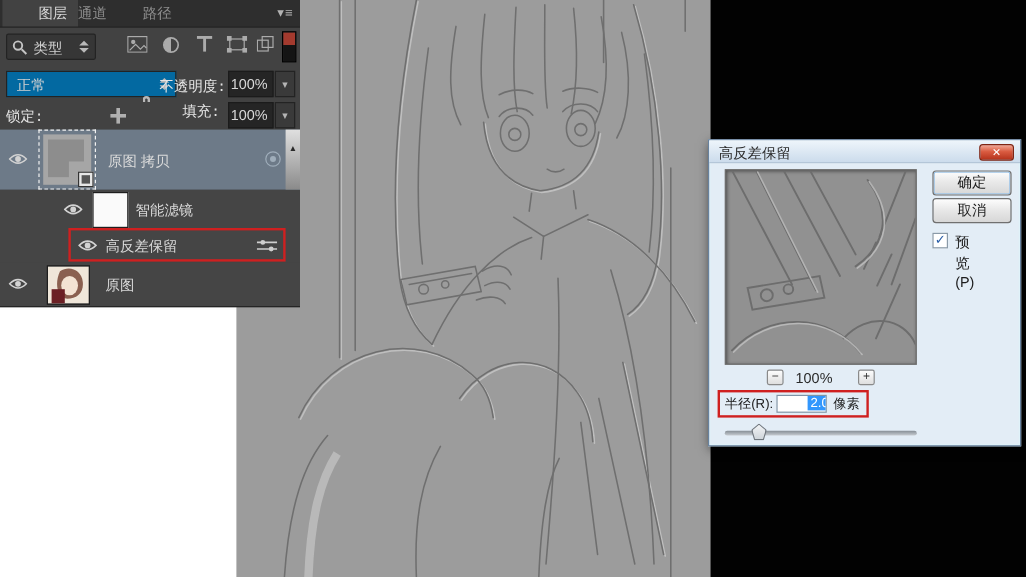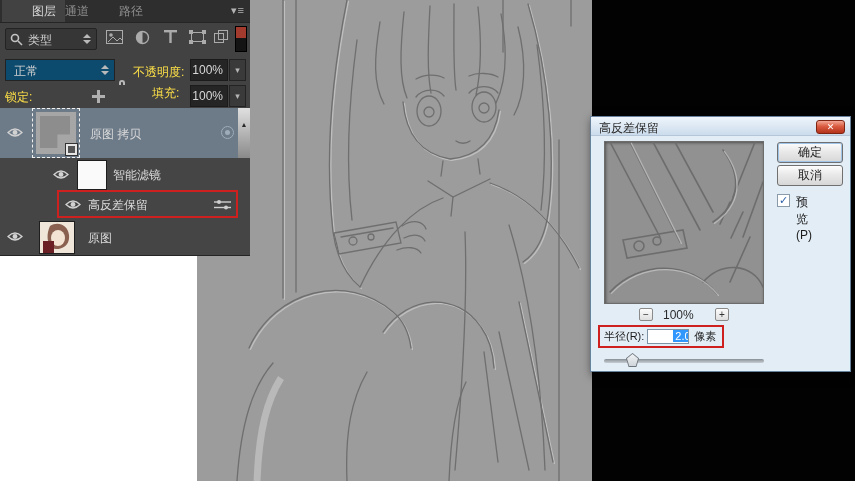--- a/index.html
+++ b/index.html
@@ -9,35 +9,35 @@
   #canvas{position:absolute;left:197px;top:0;width:395px;height:481px;background:#9c9c9c;}
   #blackarea{position:absolute;left:592px;top:0;width:263px;height:481px;background:#020202;}
   
   #layers-panel{position:absolute;left:0;top:0;width:250px;height:256px;background:#424242;
                 border-bottom:3px solid #252525;box-sizing:border-box;font-size:12px;color:#c9c9c9;z-index:5;}
   .tabbar{position:absolute;left:0;top:0;width:250px;height:22px;background:#2e2e2e;border-bottom:1px solid #252525;}
   .tab{position:absolute;top:0;height:22px;line-height:22px;padding:0 9px;color:#8d8d8d;}
   .tab.active{background:#424242;color:#d8d8d8;padding-left:30px;}
   .panel-menu{position:absolute;right:5px;top:4px;color:#b3b3b3;font-size:11px;letter-spacing:1px;}
   .filter-row{position:absolute;left:0;top:23px;width:250px;height:33px;}
-  .type-dd{position:absolute;left:5px;top:5px;width:92px;height:22px;background:#363636;border:1px solid #232323;
+  .type-dd{position:absolute;left:5px;top:5px;width:75px;height:22px;background:#363636;border:1px solid #232323;
            border-radius:2px;box-sizing:border-box;}
   .type-dd .lbl{position:absolute;left:22px;top:3px;color:#d0d0d0;}
   .mag{position:absolute;left:4px;top:4px;}
   .updown{position:absolute;right:5px;top:5px;display:flex;flex-direction:column;gap:2px;}
   .updown i{display:block;width:0;height:0;border-left:4px solid transparent;border-right:4px solid transparent;}
   .updown .up{border-bottom:4px solid #b9b9b9;}
   .updown .dn{border-top:4px solid #b9b9b9;}
   .ticon{position:absolute;top:7px;}
   .red-mini{position:absolute;right:3px;top:3px;width:10px;height:24px;background:linear-gradient(#a33a2e 0 45%,#141414 45%);border:1px solid #000;}
   .blend-row{position:absolute;left:0;top:57px;width:250px;height:27px;}
-  .blend-dd{position:absolute;left:5px;top:2px;width:110px;height:22px;background:#0c4a6e;border:1px solid #232323;
+  .blend-dd{position:absolute;left:5px;top:2px;width:142px;height:22px;background:#0369a1;border:1px solid #232323;
             border-radius:0;box-sizing:border-box;}
   .blend-dd .lbl{position:absolute;left:8px;top:3px;color:#d0d0d0;}
-  .rowlabel{position:absolute;top:7px;color:#fde047;}
+  .rowlabel{position:absolute;top:7px;color:#e5e5e5;font-family:Liberation Mono, monospace;}
   .valbox{position:absolute;top:2px;width:38px;height:22px;background:#252525;border:1px solid #1b1b1b;
           box-sizing:border-box;color:#d8d8d8;text-align:right;padding:3px 4px 0 0;}
   .ddbtn{position:absolute;top:2px;width:17px;height:22px;background:#3a3a3a;border:1px solid #232323;
          box-sizing:border-box;color:#b5b5b5;text-align:center;line-height:20px;font-size:9px;}
   .lock-row{position:absolute;left:0;top:85px;width:244px;height:23px;}
   .lockicon{position:absolute;top:3px;}
   .checker{width:12px;height:12px;background:conic-gradient(#9a9a9a 25%,#5c5c5c 0 50%,#9a9a9a 0 75%,#5c5c5c 0);}
   .brush{width:13px;height:3px;background:#b0b0b0;transform:rotate(-40deg);border-radius:2px;margin-top:6px;}
   .movecross{width:13px;height:13px;position:relative;}
   .movecross::before{content:"";position:absolute;left:5px;top:0;width:3px;height:13px;background:#b0b0b0;}

